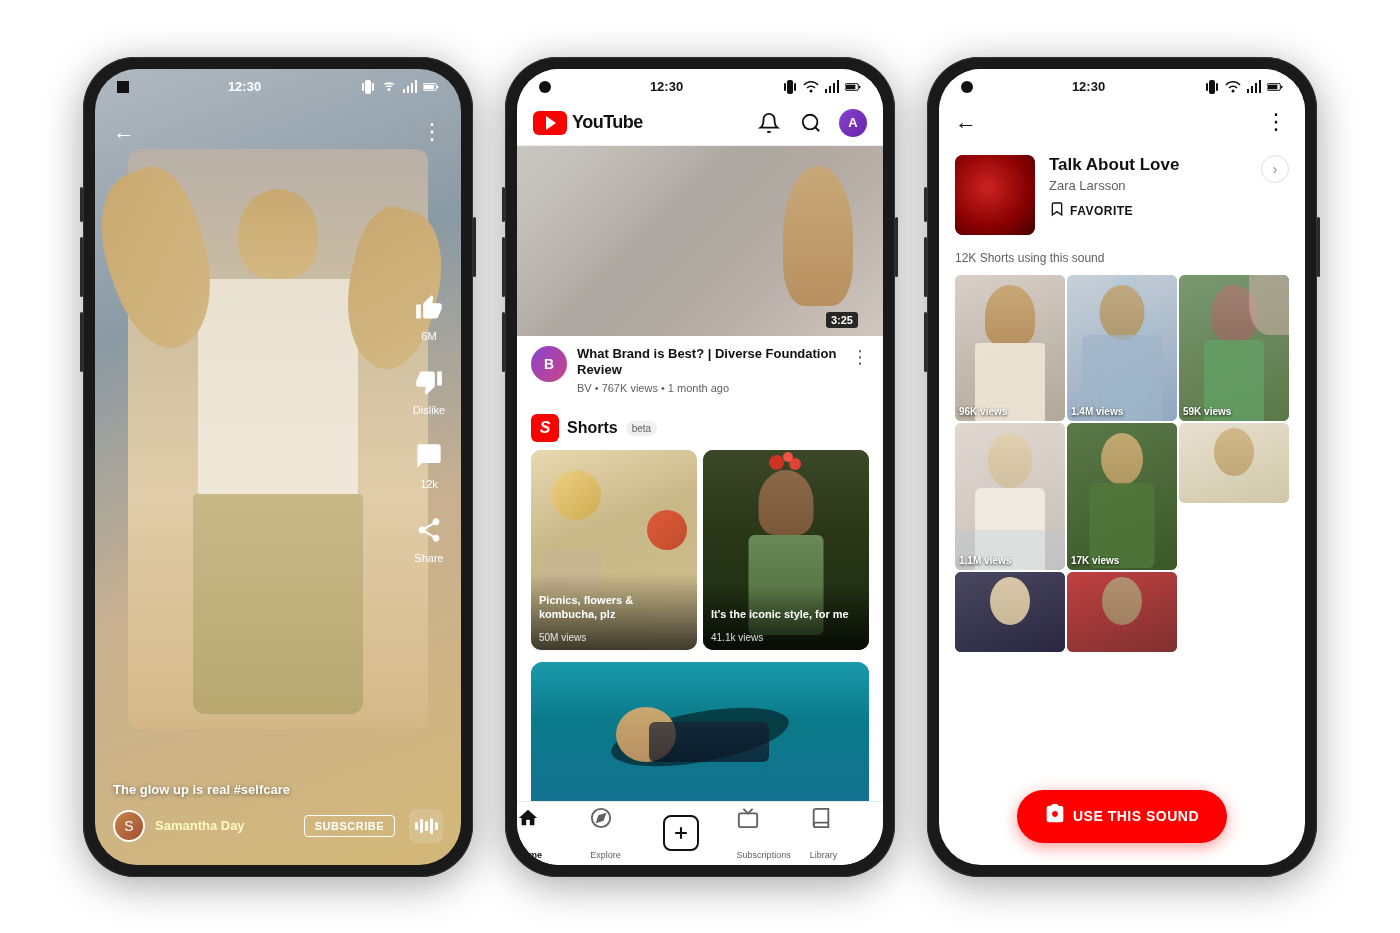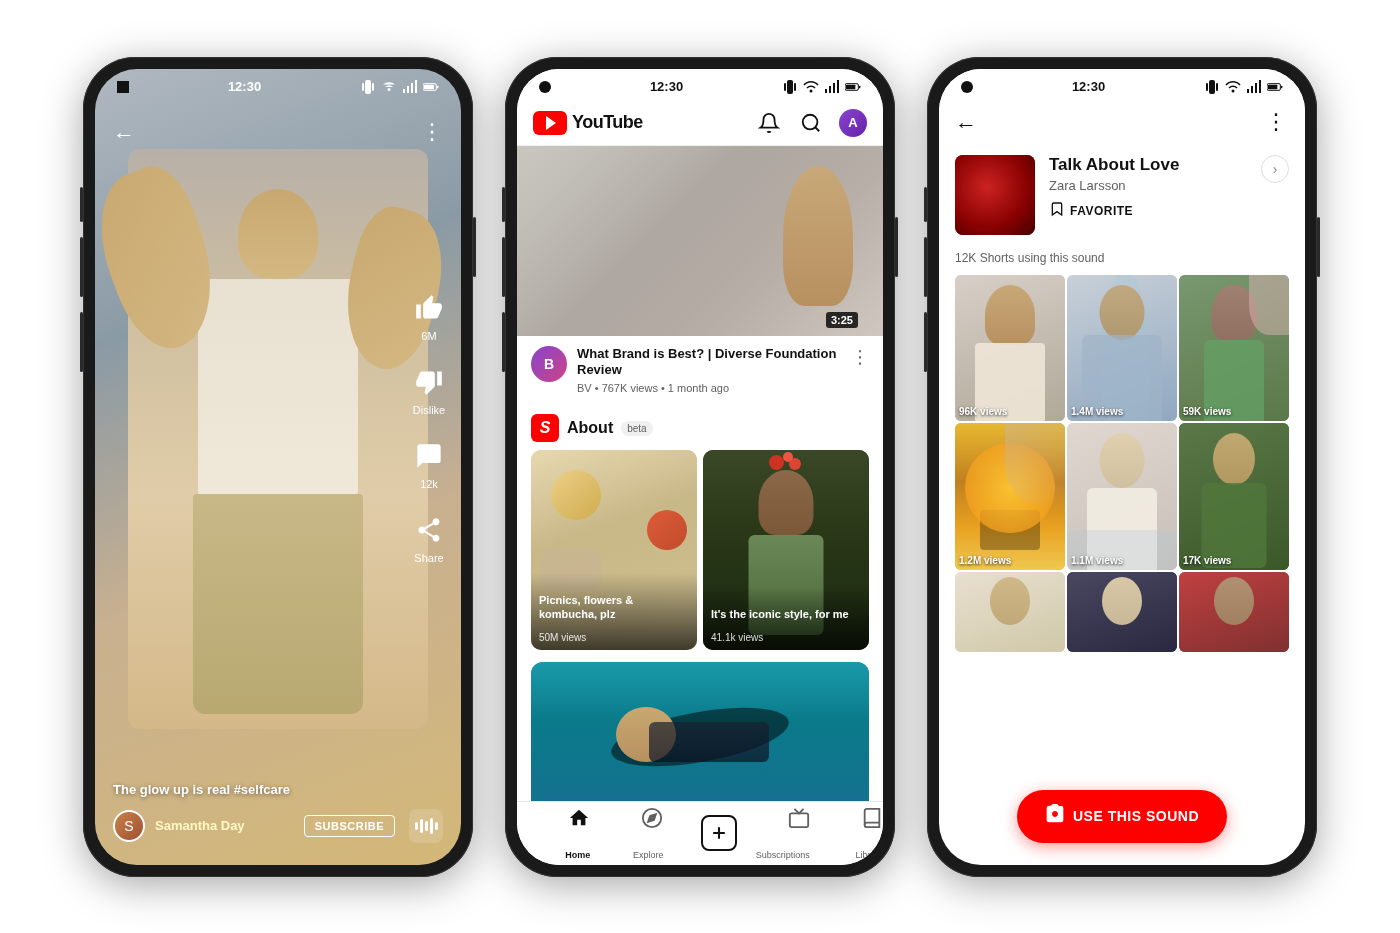--- a/index.html
+++ b/index.html
@@ -348,21 +348,21 @@
       height: 64px;
       background: #fff;
       border-top: 1px solid #e8e8e8;
       display: flex;
       align-items: center;
       justify-content: space-around;
     }
     .nav-item {
       display: flex;
       flex-direction: column;
-      align-items: flex-end;
+      align-items: flex-start;
       gap: 16px;
       flex: 1;
     }
     .nav-icon { font-size: 20px; color: #111; }
     .nav-label { font-size: 9px; color: #111; font-weight: 500; }
     .nav-item.active .nav-icon { color: #111; }
     .nav-item.active .nav-label { font-weight: 700; }
     .nav-add {
       width: 36px; height: 36px;
       border: 2px solid #111;
@@ -725,21 +725,21 @@
         <div class="video-sub">BV • 767K views • 1 month ago</div>
       </div>
       <div class="more-btn">⋮</div>
     </div>
 
     <div class="shorts-section">
       <div class="shorts-header">
         <div class="shorts-logo">
           <span class="shorts-s">S</span>
         </div>
-        <span class="shorts-title">About</span>
+        <span class="shorts-title">Shorts</span>
         <span class="shorts-beta">beta</span>
       </div>
       <div class="shorts-grid">
 
         <div class="short-card short-card-1">
           <div class="short-thumb">
 
             <div style="position:absolute;top:0;left:0;right:0;bottom:0;background:linear-gradient(160deg,#e8d8b0 0%,#c8b888 40%,#d0c090 100%);">
               <div style="position:absolute;top:20px;left:20px;width:50px;height:50px;background:linear-gradient(135deg,#f0d080,#d0a840);border-radius:50%;opacity:0.8;"></div>
               <div style="position:absolute;top:60px;right:10px;width:40px;height:40px;background:linear-gradient(135deg,#e05030,#c04020);border-radius:50%;opacity:0.9;"></div>
@@ -911,28 +911,20 @@
       <div class="grid-item gi-3">
         <div style="position:absolute;top:0;left:0;right:0;bottom:0;background:linear-gradient(160deg,#7a9870 0%,#5a7848 100%);">
           <div style="position:absolute;top:10px;left:50%;transform:translateX(-50%);width:45px;height:55px;background:linear-gradient(180deg,#a08070,#907060);border-radius:50% 50% 30% 30%;"></div>
           <div style="position:absolute;top:65px;left:50%;transform:translateX(-50%);width:60px;height:90px;background:rgba(100,160,100,0.8);border-radius:6px;"></div>
 
           <div style="position:absolute;top:0;right:0;width:40px;height:60px;background:rgba(220,180,180,0.5);border-radius:0 0 0 50%;"></div>
         </div>
         <div class="grid-views">59K views</div>
       </div>
 
-      <div class="grid-item gi-4">
-        <div style="position:absolute;top:0;left:0;right:0;bottom:0;background:linear-gradient(180deg,#e8b830 0%,#c08020 40%,#e8a020 70%,#f0c850 100%);">
-          <div style="position:absolute;bottom:20px;left:50%;transform:translateX(-50%);width:60px;height:40px;background:rgba(0,0,0,0.3);border-radius:4px;"></div>
-          <div style="position:absolute;top:20px;left:50%;transform:translateX(-50%);width:90px;height:90px;background:radial-gradient(circle,rgba(255,200,50,0.9),rgba(240,140,20,0.7));border-radius:50%;"></div>
-          <div style="position:absolute;top:0;right:0;width:60px;height:80px;background:linear-gradient(135deg,rgba(200,180,160,0.5),transparent);border-radius:0 0 0 50%;"></div>
-        </div>
-        <div class="grid-views">1.2M views</div>
-      </div>
       <div class="grid-item gi-5">
         <div style="position:absolute;top:0;left:0;right:0;bottom:0;background:linear-gradient(160deg,#e0d8d0 0%,#c8c0b8 100%);">
           <div style="position:absolute;top:10px;left:50%;transform:translateX(-50%);width:45px;height:55px;background:linear-gradient(180deg,#e0d0b0,#d0c0a0);border-radius:50%;"></div>
           <div style="position:absolute;top:65px;left:50%;transform:translateX(-50%);width:70px;height:90px;background:rgba(240,235,225,0.95);border-radius:6px;"></div>
           <div style="position:absolute;bottom:0;left:0;right:0;height:40px;background:rgba(180,200,220,0.3);"></div>
         </div>
         <div class="grid-views">1.1M views</div>
       </div>
       <div class="grid-item gi-6">
         <div style="position:absolute;top:0;left:0;right:0;bottom:0;background:linear-gradient(160deg,#5a7848 0%,#3a5828 100%);">

